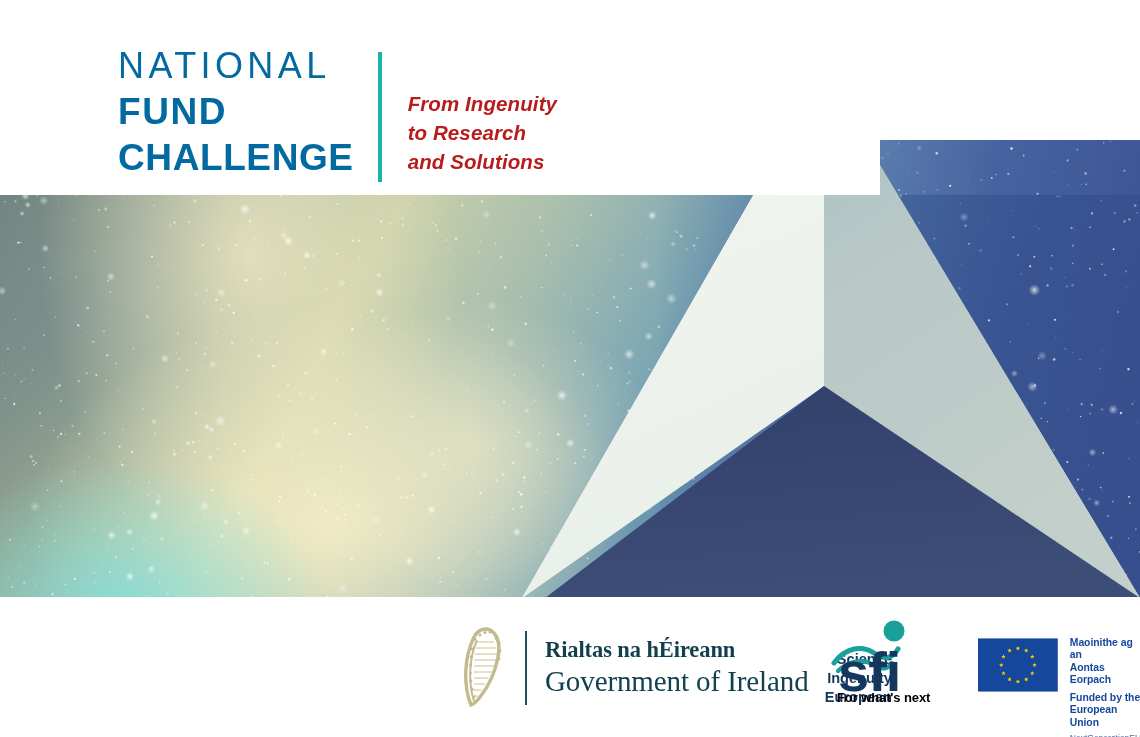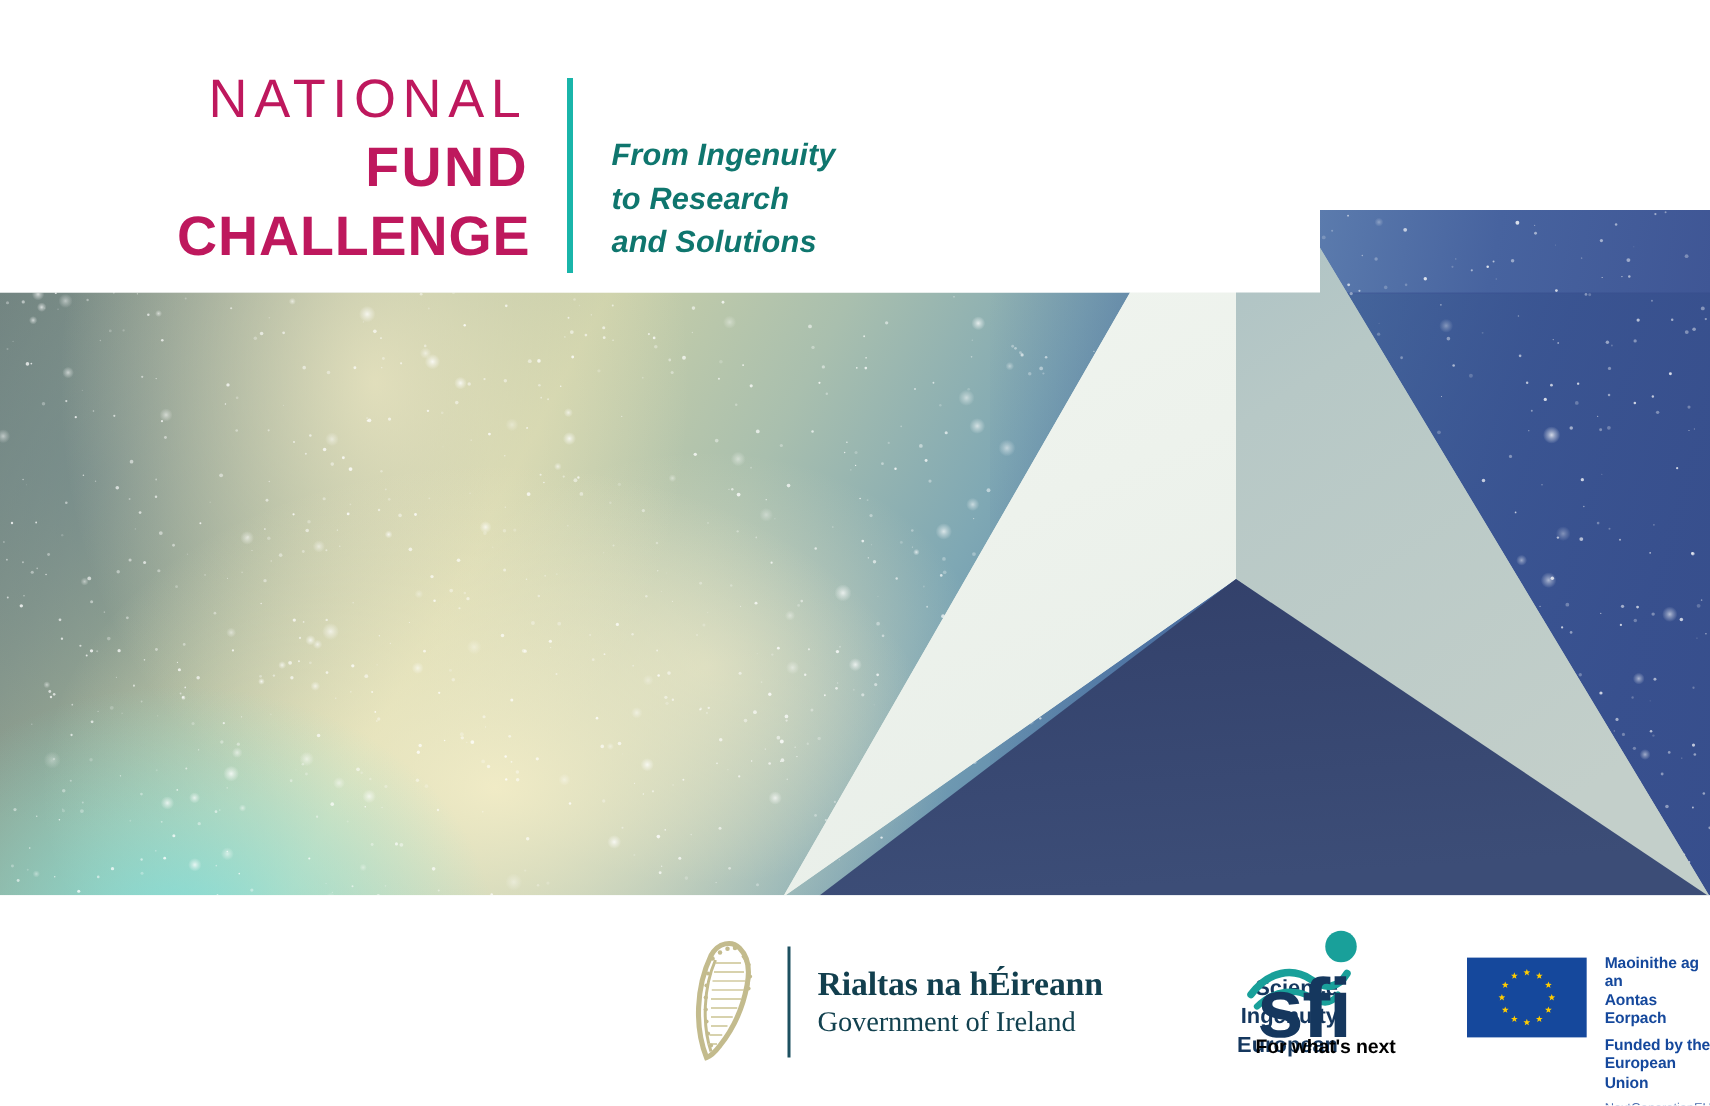--- a/index.html
+++ b/index.html
@@ -100,23 +100,23 @@
   
   #ncf-logo {
     position: absolute;
     left: 118px;
     top: 48px;
     display: flex;
     align-items: flex-start;
     z-index: 30;
   }
   #ncf-wordmark {
-    text-align: right;
+    text-align: left;
     line-height: 1;
-    color: #be185d;
+    color: #0369a1;
   }
   #ncf-line-1 {
     font-size: 36px;
     letter-spacing: 4.4px;
     font-weight: 400;
     display: block;
     padding-right: 2px;
   }
   #ncf-line-2 {
     font-size: 37px;
@@ -136,21 +136,21 @@
   #ncf-divider {
     width: 4px;
     background: #19b5aa;
     margin: 4px 0 0 24px;
     height: 130px;
     align-self: flex-start;
   }
   #ncf-tagline {
     margin-left: 26px;
     margin-top: 41px;
-    color: #0f766e;
+    color: #b91c1c;
     font-size: 20.5px;
     font-weight: 700;
     font-style: italic;
     line-height: 1.42;
     letter-spacing: 0.1px;
     white-space: pre-line;
   }
 
   
   #footer-bar {
@@ -188,21 +188,21 @@
     font-family: "Liberation Serif", serif;
     font-weight: 700;
     font-size: 22.5px;
     letter-spacing: -0.1px;
     color: #123f4e;
   }
   #goi-line-en {
     display: block;
     font-family: "Liberation Serif", serif;
     font-weight: 400;
-    font-size: 19px;
+    font-size: 29px;
     letter-spacing: -0.1px;
     color: #12414f;
     margin-top: 2px;
   }
 
   
   #sfi-logo {
     position: absolute;
     left: 780px;
     top: 22px;

